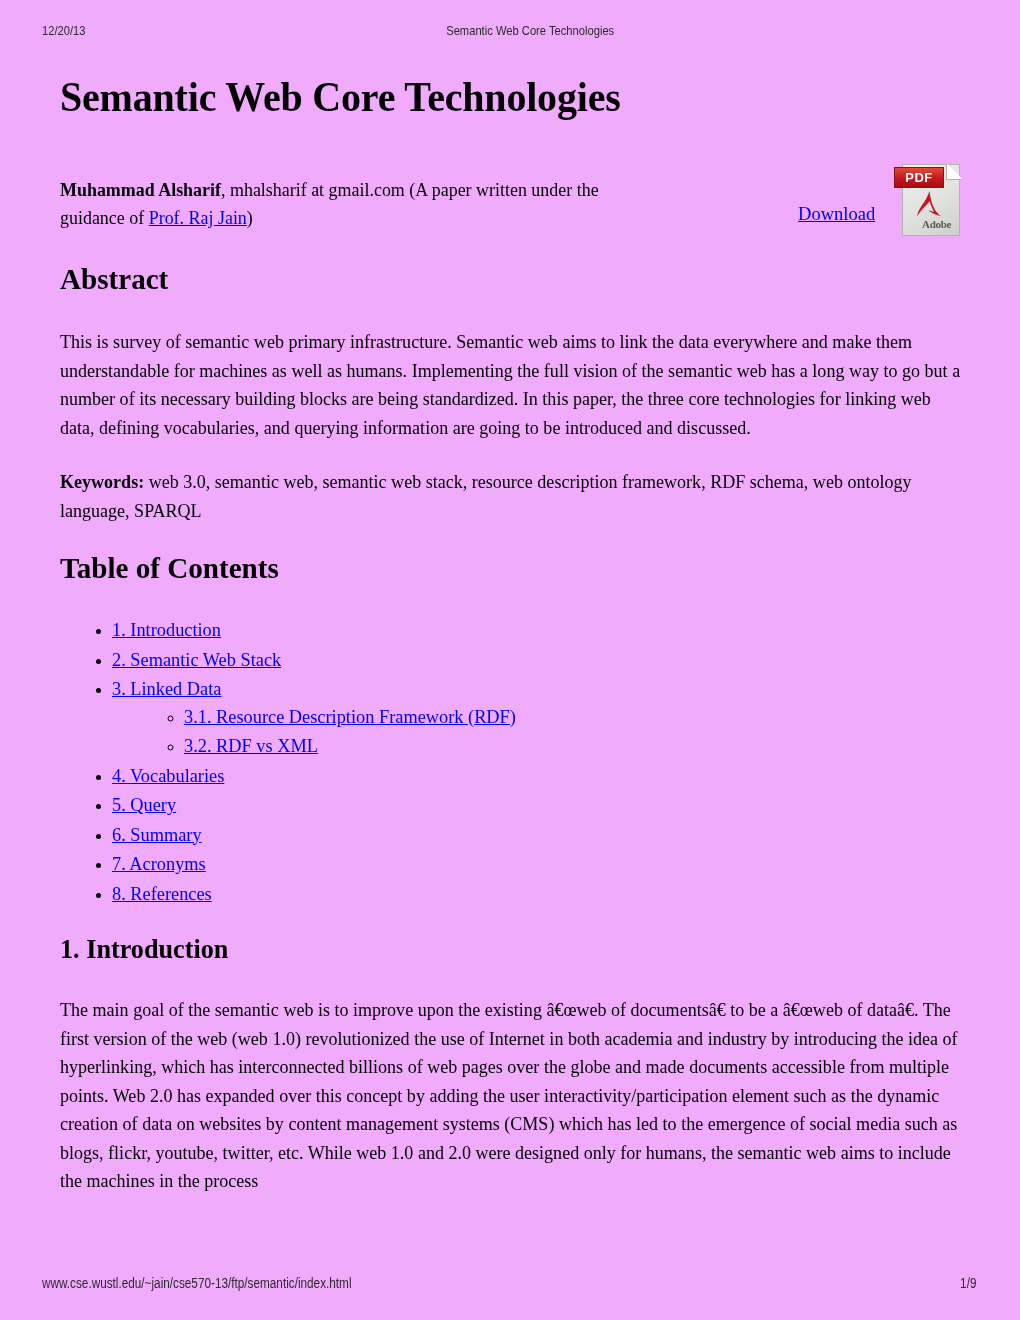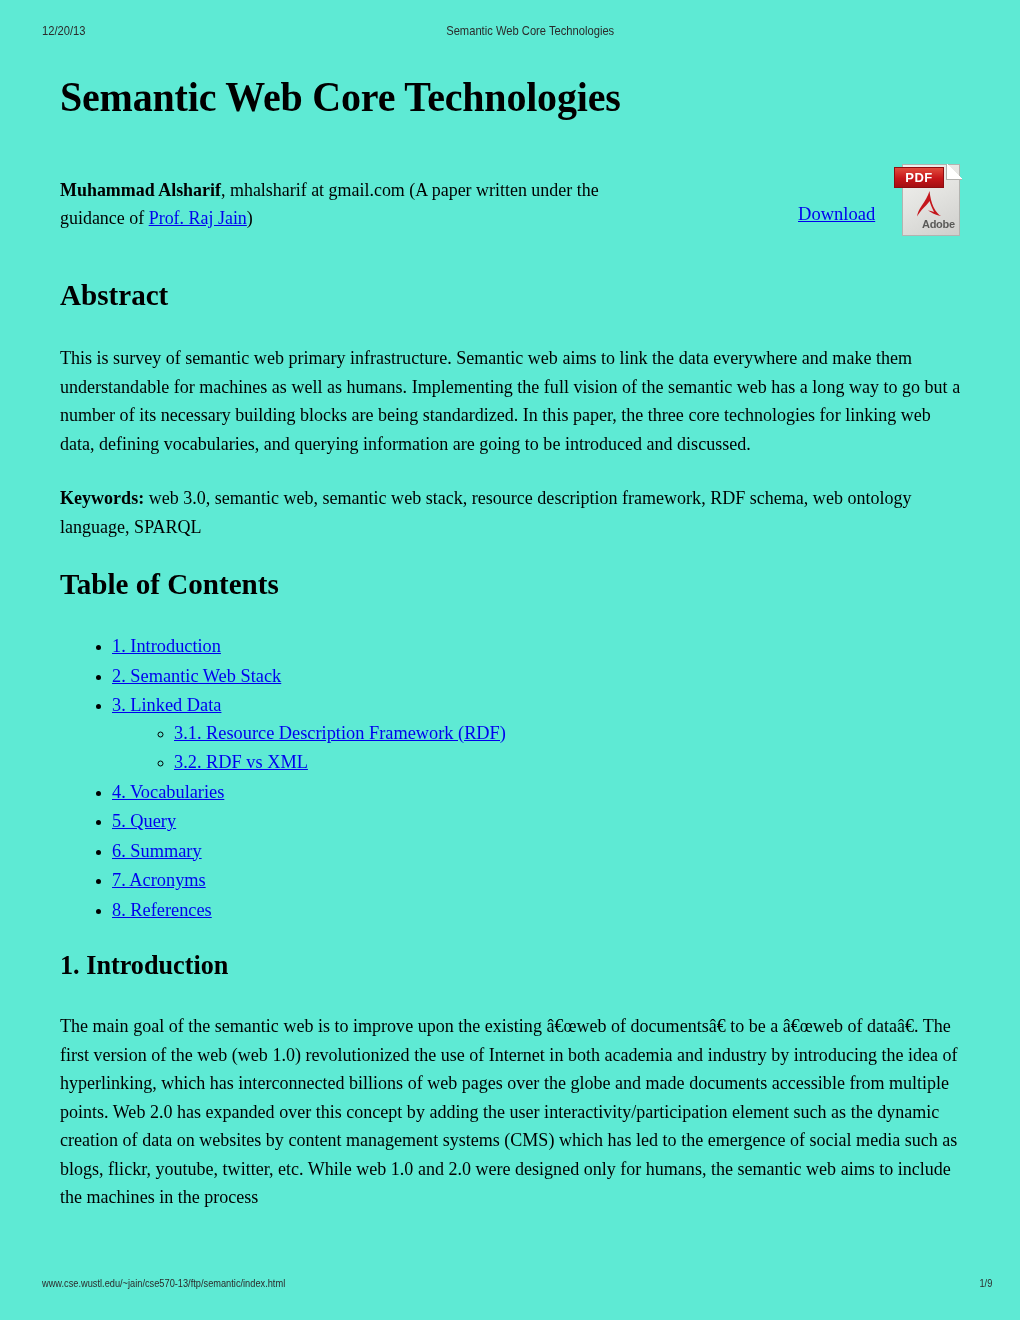--- a/index.html
+++ b/index.html
@@ -6,21 +6,21 @@
   html, body {
     margin: 0;
     padding: 0;
     background: #ffffff;
   }
 
   .page {
     position: relative;
     width: 1020px;
     height: 1320px;
-    background: #5eead4;
+    background: #f0abfc;
     overflow: hidden;
     font-family: "Liberation Serif", "DejaVu Serif", serif;
     color: #000000;
   }
 
   
   .print-header {
     position: absolute;
     top: 22px;
     left: 42px;
@@ -61,21 +61,21 @@
     letter-spacing: -0.2px;
     margin: 0 0 54px 0;
     transform: scaleX(0.93);
     transform-origin: left center;
     white-space: nowrap;
   }
 
   .byline-row {
     position: relative;
     min-height: 58px;
-    margin-bottom: 44px;
+    margin-bottom: 28px;
   }
   .byline {
     width: 640px;
     font-size: 19.5px;
     line-height: 28px;
     transform: scaleX(0.92);
     transform-origin: left top;
   }
   .byline b { font-weight: bold; }
 
@@ -150,21 +150,21 @@
     position: absolute;
     left: 18px;
     top: 28px;
     width: 34px;
     height: 34px;
   }
   .adobe-word {
     position: absolute;
     left: 28px;
     top: 58px;
-    font-family: Liberation Sans, sans-serif;
+    font-family: Liberation Serif, serif;
     font-size: 11px;
     font-weight: bold;
     color: #5a5a58;
     letter-spacing: -0.3px;
   }
 
   
   h2.sec-head {
     font-weight: bold;
     font-size: 30px;
@@ -199,43 +199,43 @@
   ul.toc > li {
     margin: 0 0 2px 0;
     line-height: 26.5px;
   }
   ul.toc ul {
     list-style-type: circle;
     margin: 0;
     padding-left: 56px;
   }
   ul.toc ul > li {
-    margin: 0 0 2px 6px;
+    margin: 0 0 2px 16px;
     line-height: 26.5px;
   }
   .toc-link {
     font-size: 19.5px;
     color: #0000ee;
     text-decoration: underline;
     cursor: pointer;
     display: inline-block;
     transform: scaleX(0.94);
     transform-origin: left center;
   }
   .toc-spacer { height: 22px; }
 
   
   .print-footer {
     position: absolute;
     left: 42px;
-    right: 28px;
+    right: 44px;
     bottom: 28px;
     height: 18px;
     font-family: "Liberation Sans", "DejaVu Sans", sans-serif;
-    font-size: 11px;
+    font-size: 14px;
     line-height: 18px;
     color: #2b2b2b;
     white-space: nowrap;
     margin-top: 36px;
   }
   .print-footer .ftr-url {
     position: absolute;
     left: 0;
     top: 0;
     transform: scaleX(0.84);

